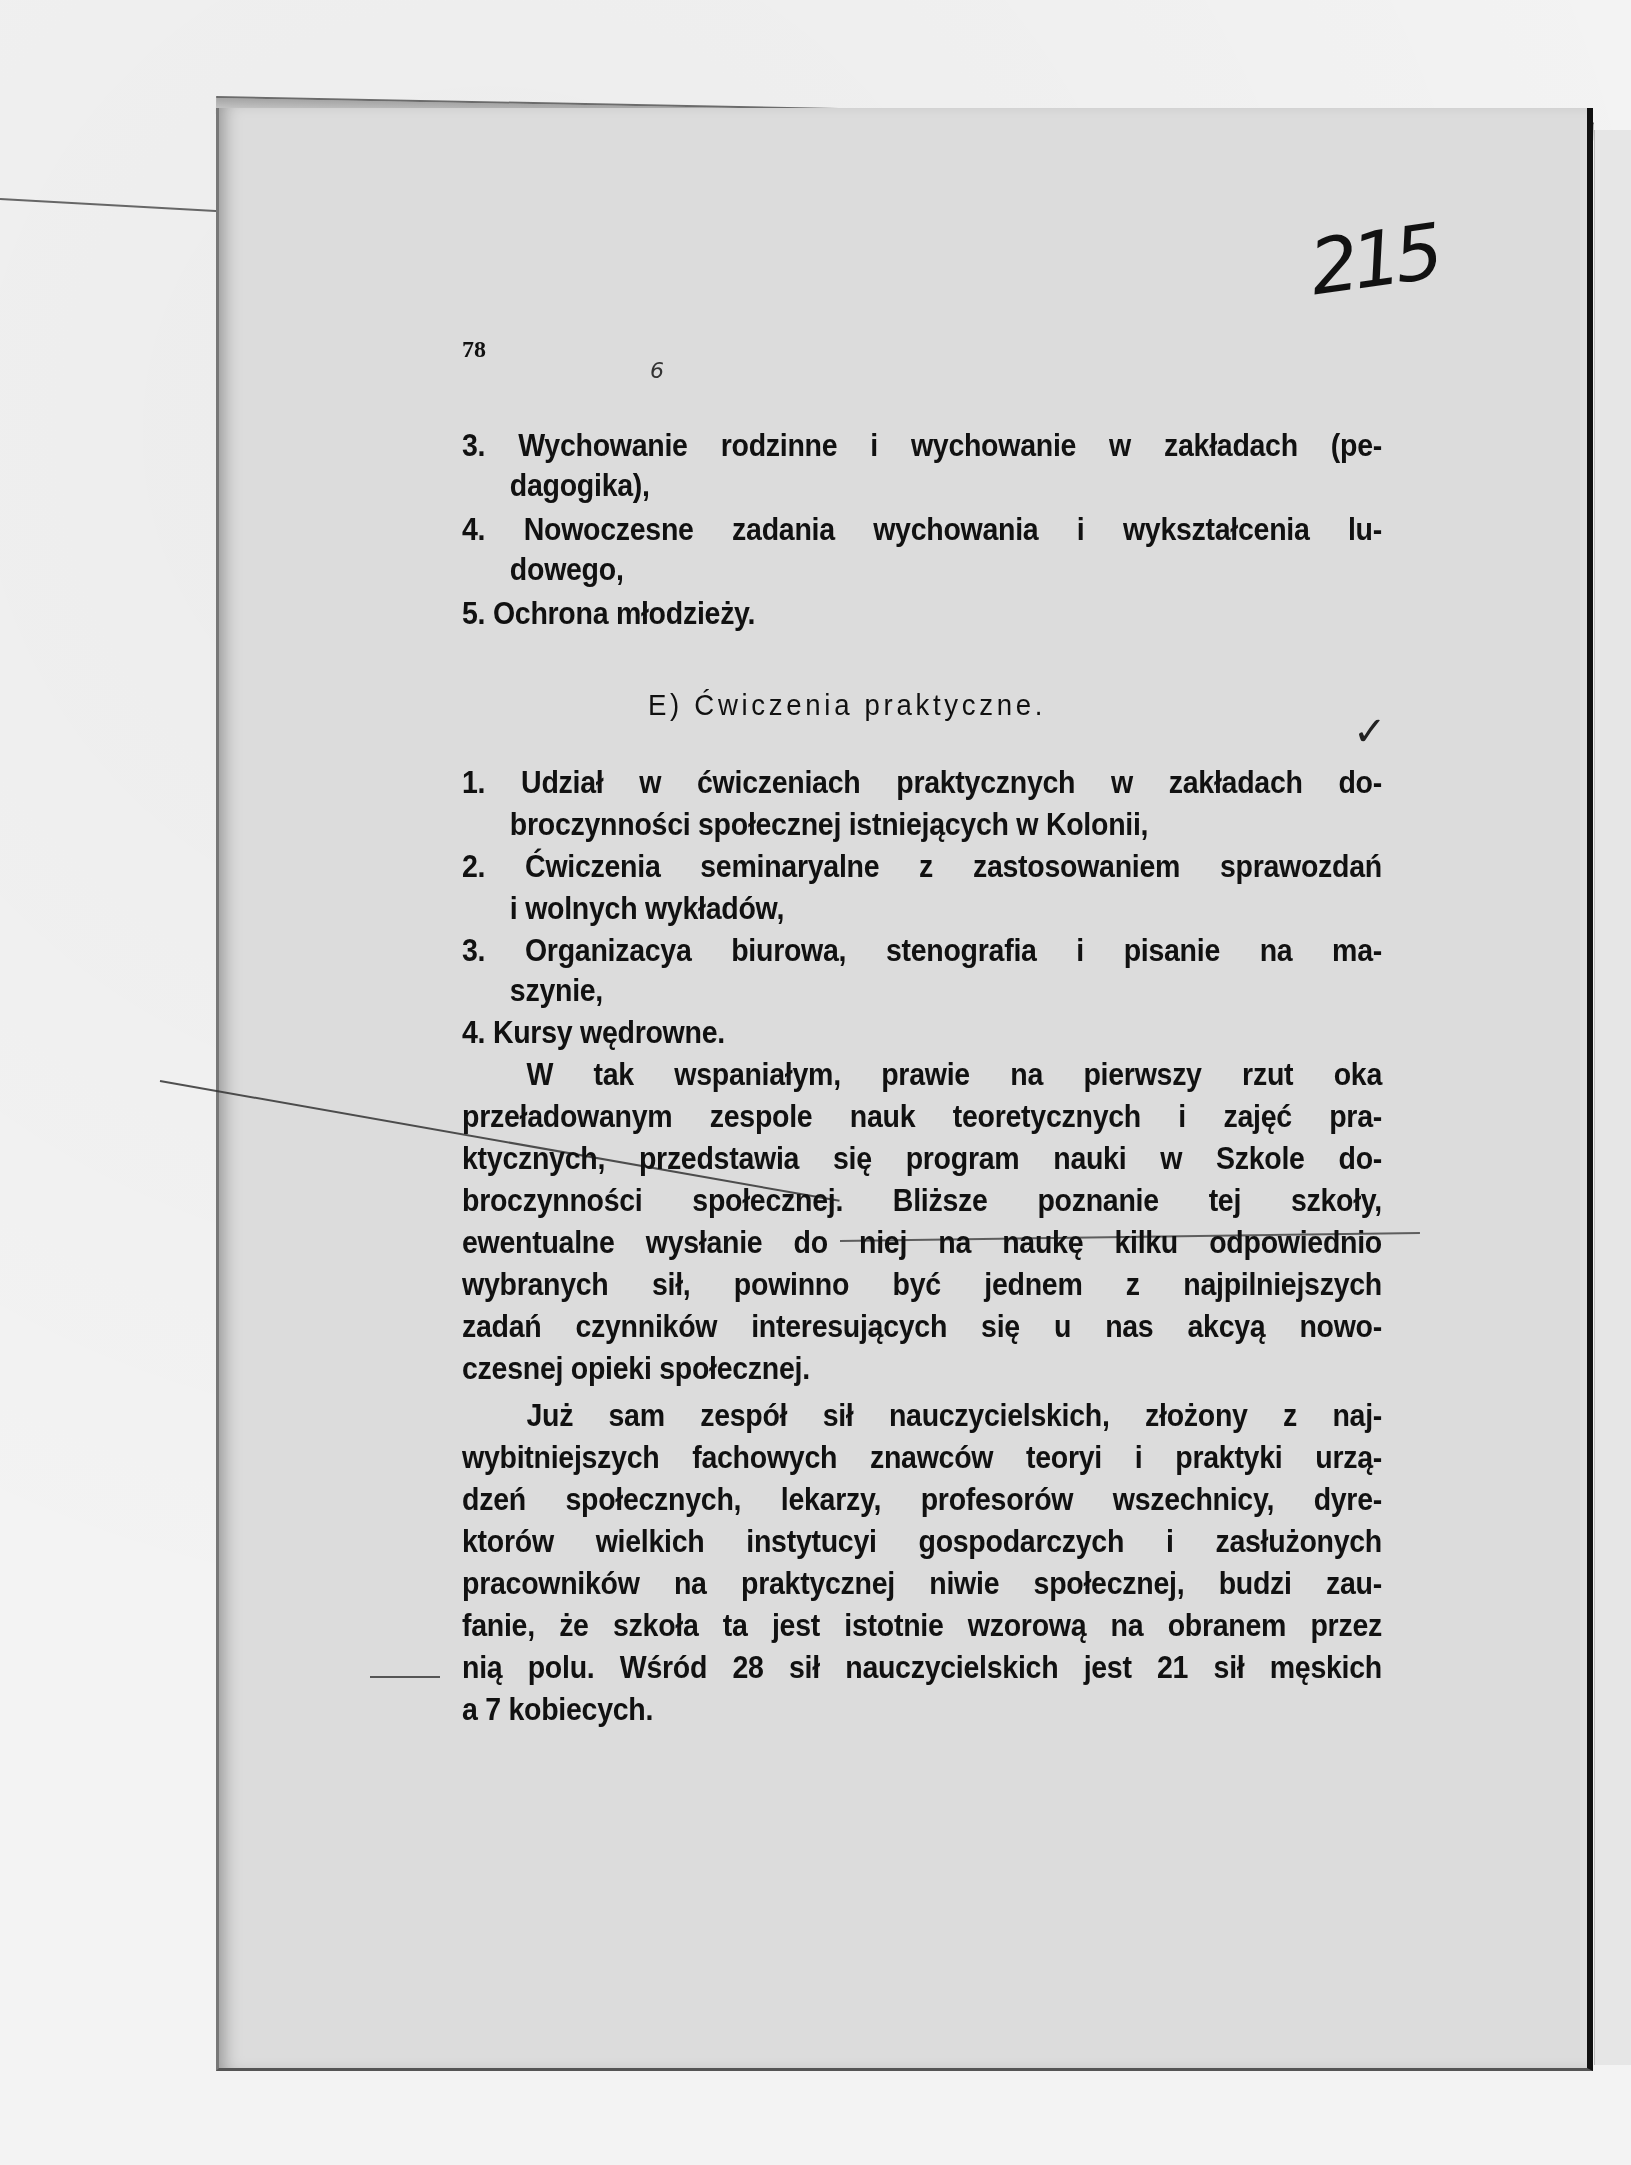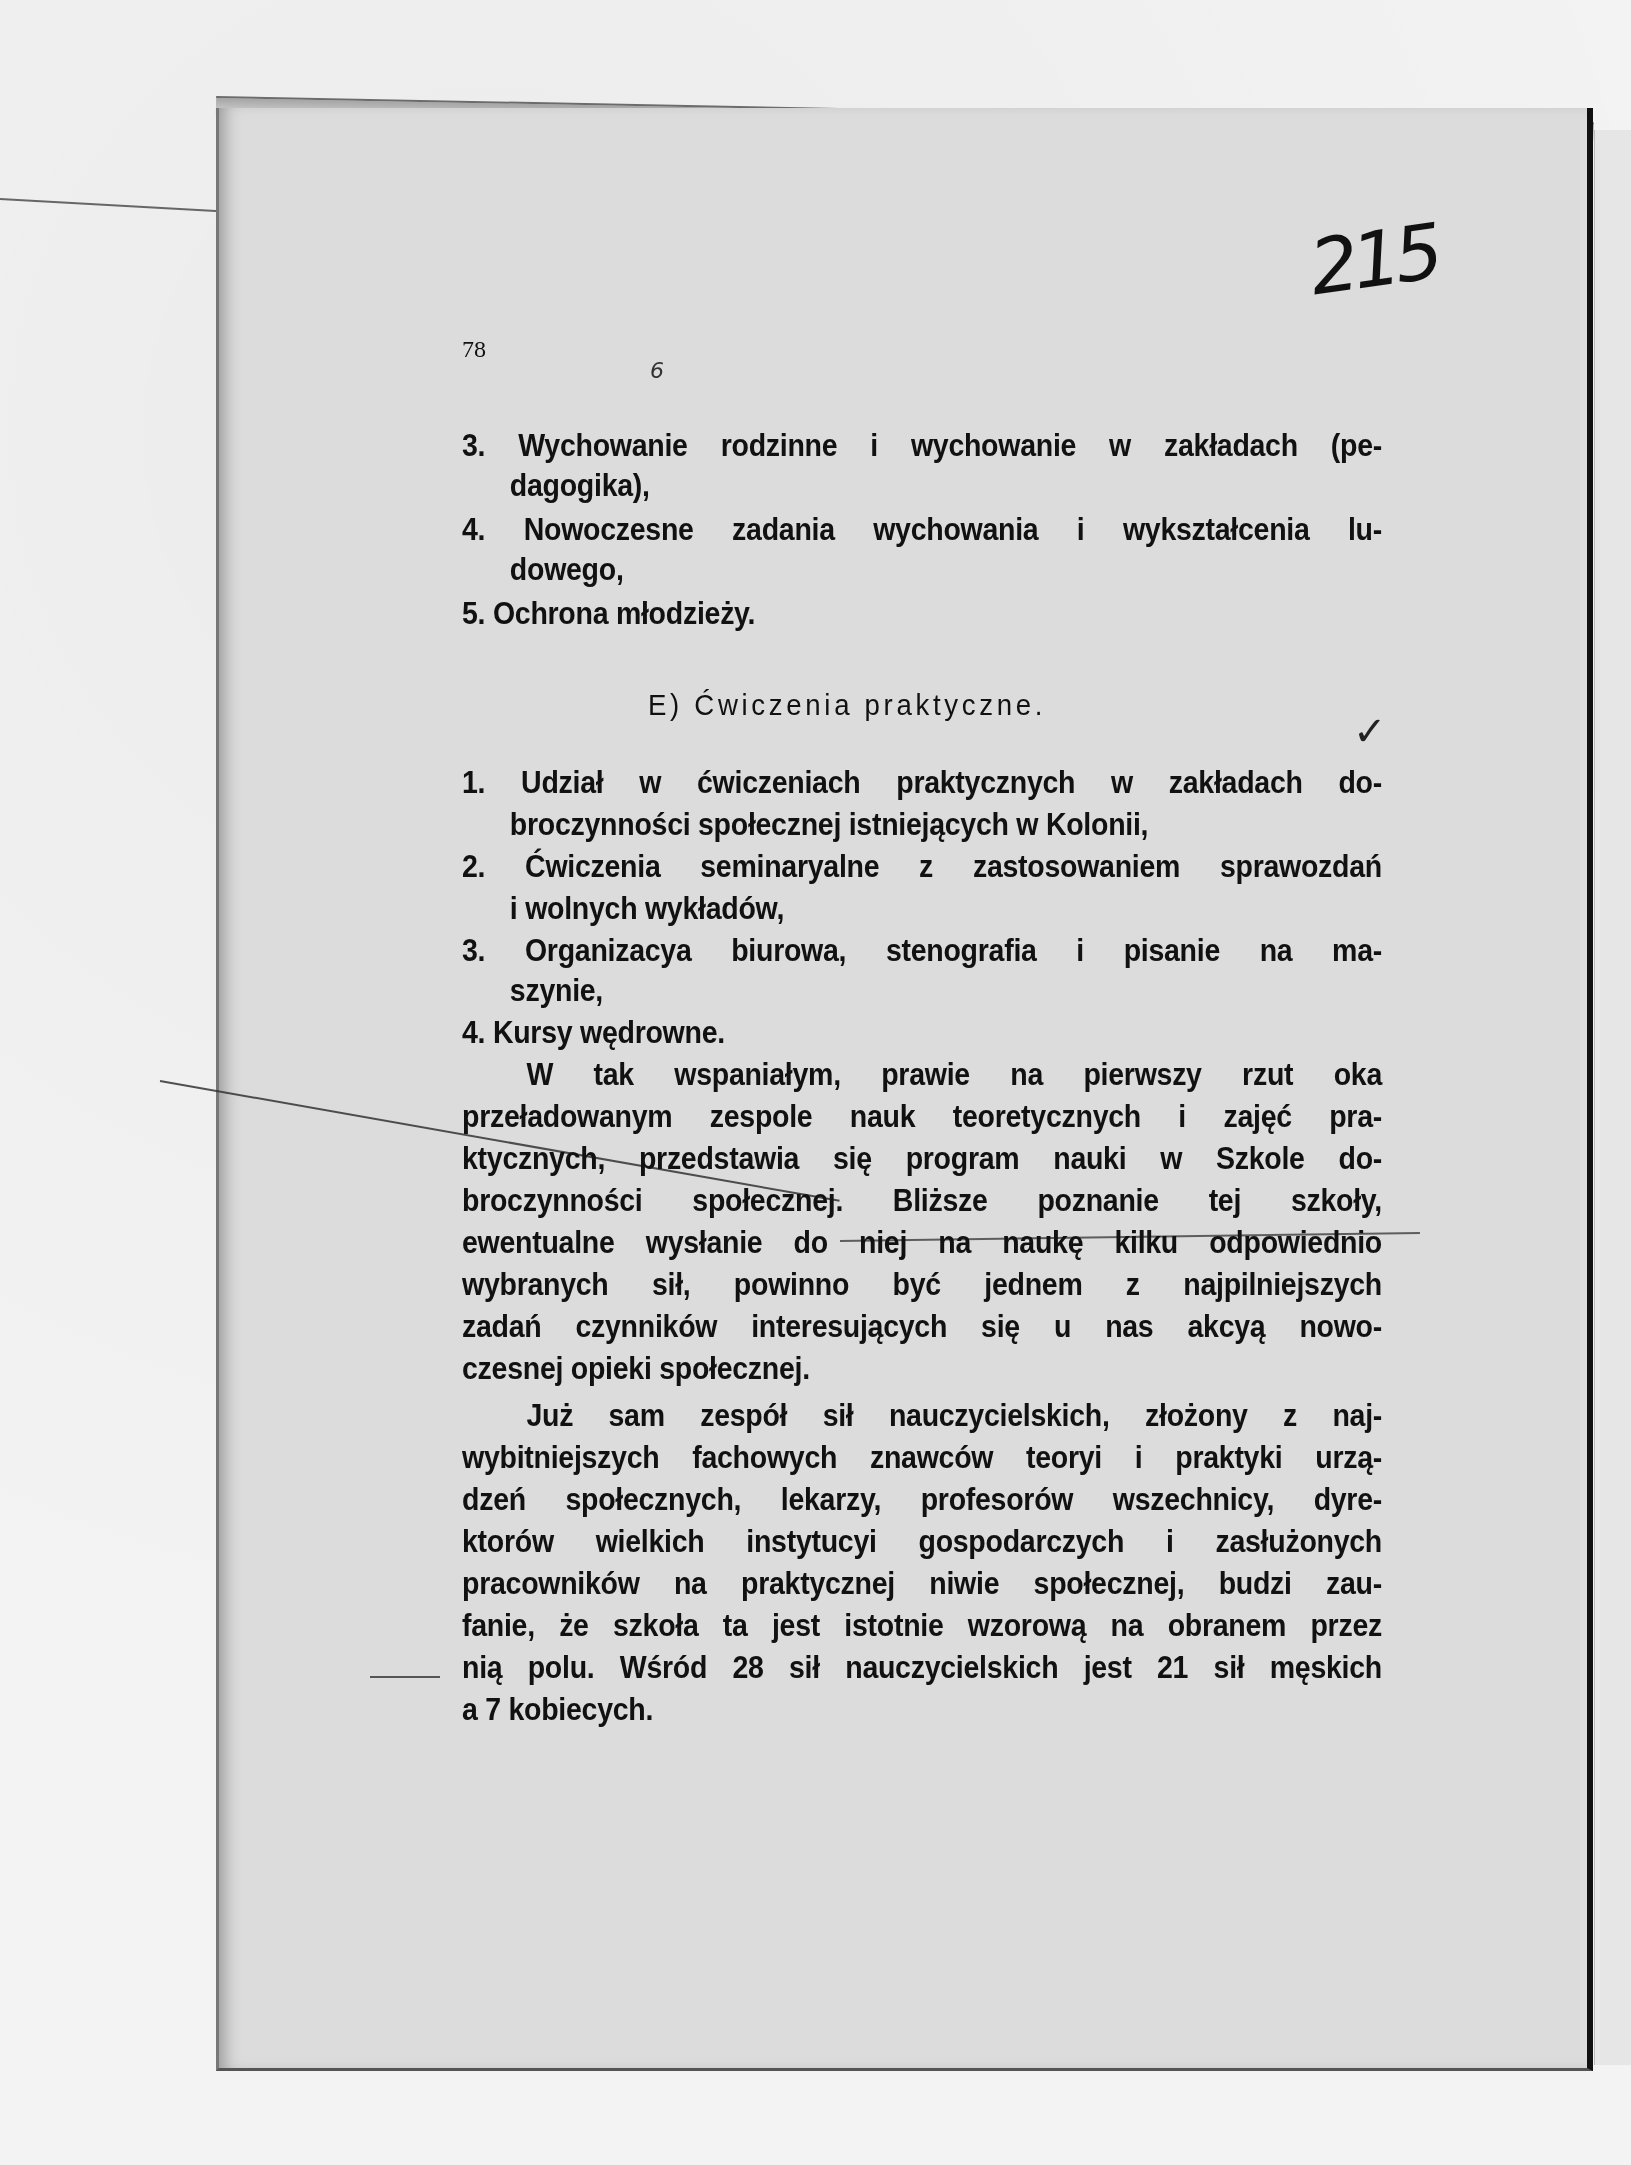--- a/index.html
+++ b/index.html
@@ -92,21 +92,21 @@
       height: 1935px;
       background: #e6e6e6;
       border-left: 1px solid #bbb;
     }
     
     .page-number {
       position: absolute;
       left: 462px;
       top: 336px;
       font-size: 24px;
-      font-weight: normal;
+      font-weight: bold;
       font-family: "Liberation Serif", serif;
     }
     .handwritten-number {
       position: absolute;
       left: 1310px;
       top: 215px;
       font-family: "DejaVu Sans", sans-serif;
       font-style: italic;
       font-size: 76px;
       font-weight: 300;

